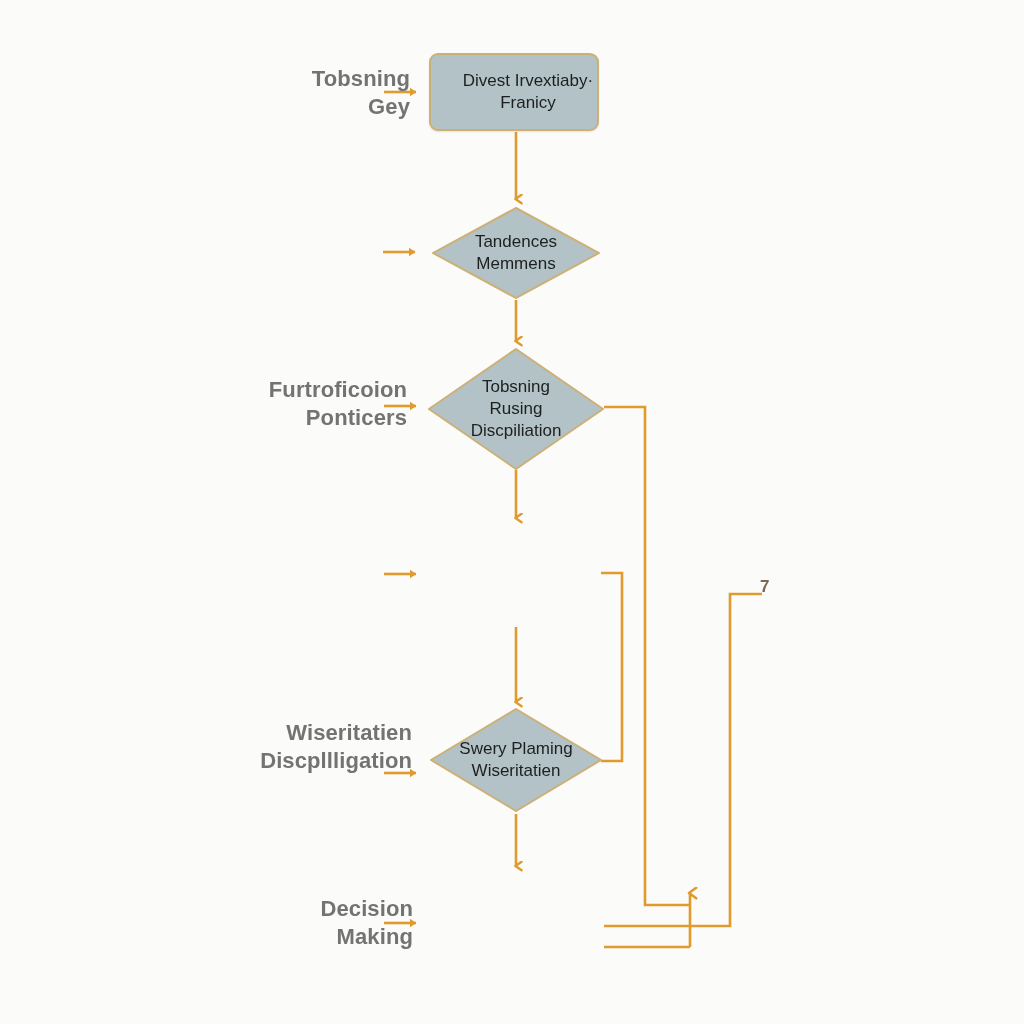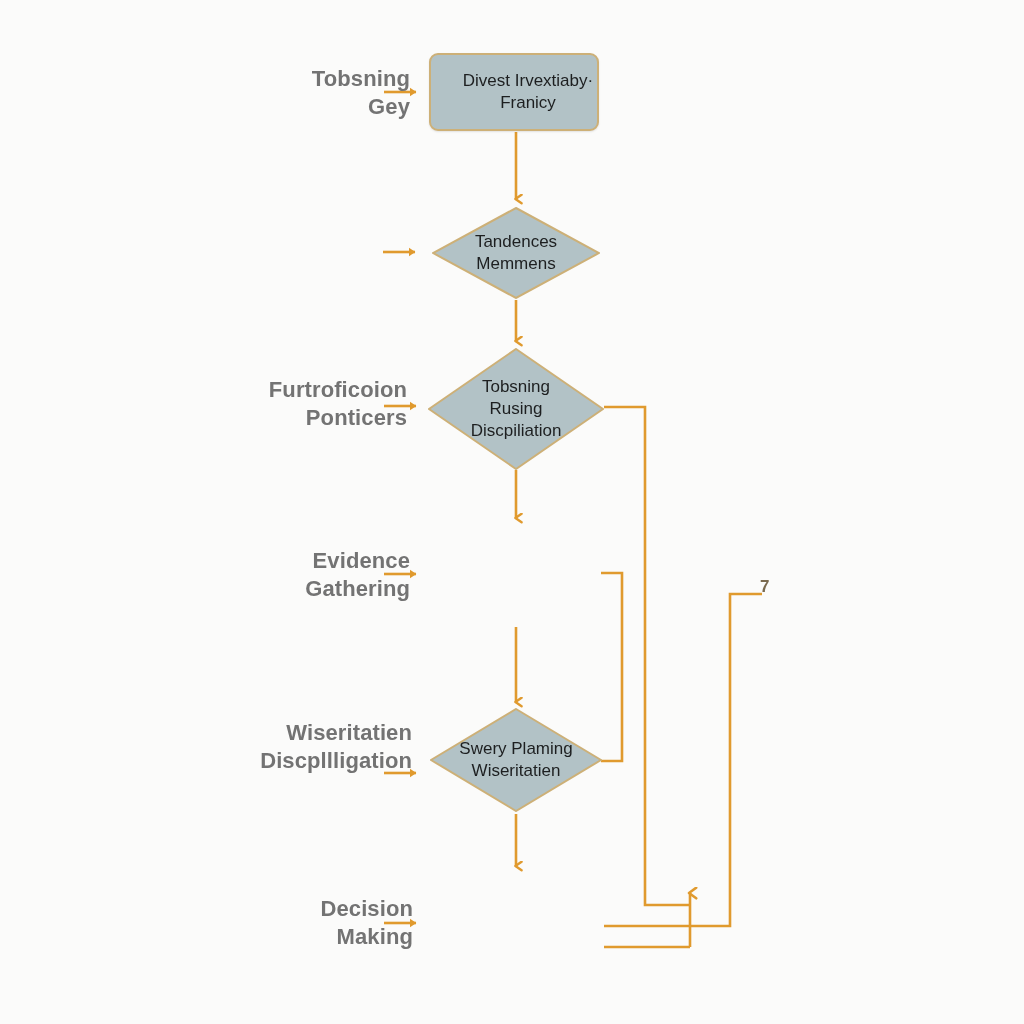--- a/index.html
+++ b/index.html
@@ -124,22 +124,20 @@
       <line x1="384" y1="574" x2="416" y2="574" marker-end="url(#arrowRight)"></line>
       <line x1="384" y1="773" x2="416" y2="773" marker-end="url(#arrowRight)"></line>
       <line x1="384" y1="923" x2="416" y2="923" marker-end="url(#arrowRight)"></line>
     </g>
   </svg>
 
   <div class="phase-label" style="left:210px; top:93px; width:200px;">Tobsning
 Gey</div>
   <div class="phase-label" style="left:207px; top:404px; width:200px;">Furtroficoion
 Ponticers</div>
-  <div class="phase-label" style="left:210px; top:575px; width:200px;">Evidence
-Gathering</div>
   <div class="phase-label" style="left:208px; top:747px; width:204px;">Wiseritatien
 Discpllligation</div>
   <div class="phase-label" style="left:213px; top:923px; width:200px;">Decision
 Making</div>
 
   <div class="node process" style="left:429px; top:53px; width:170px; height:78px;">
     <span class="node-text">Divest Irvextiaby·
 Franicy</span>
   </div>
 

